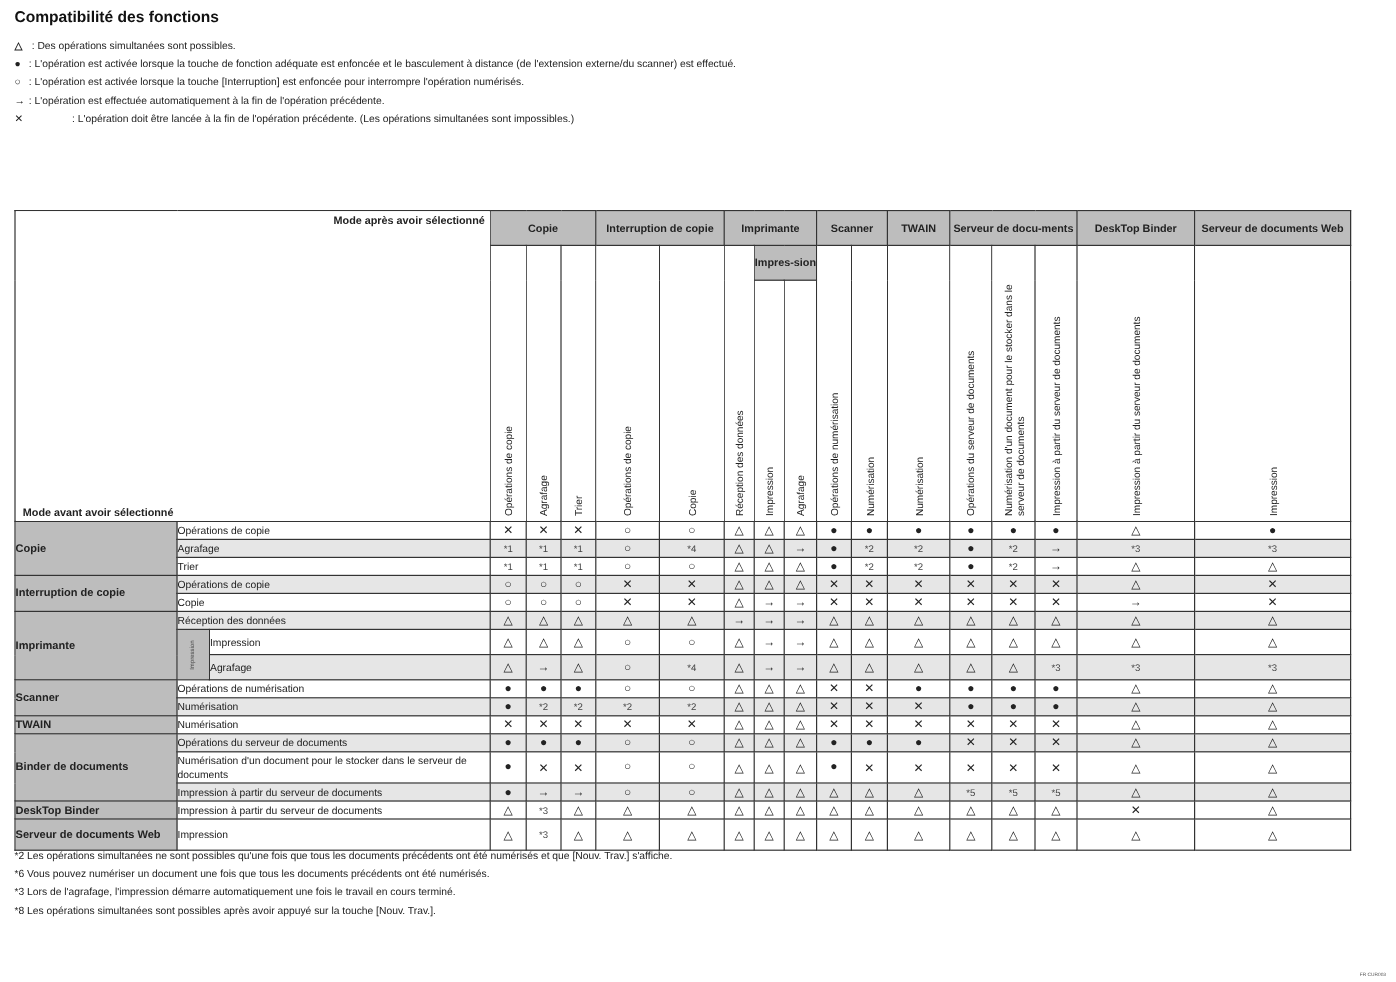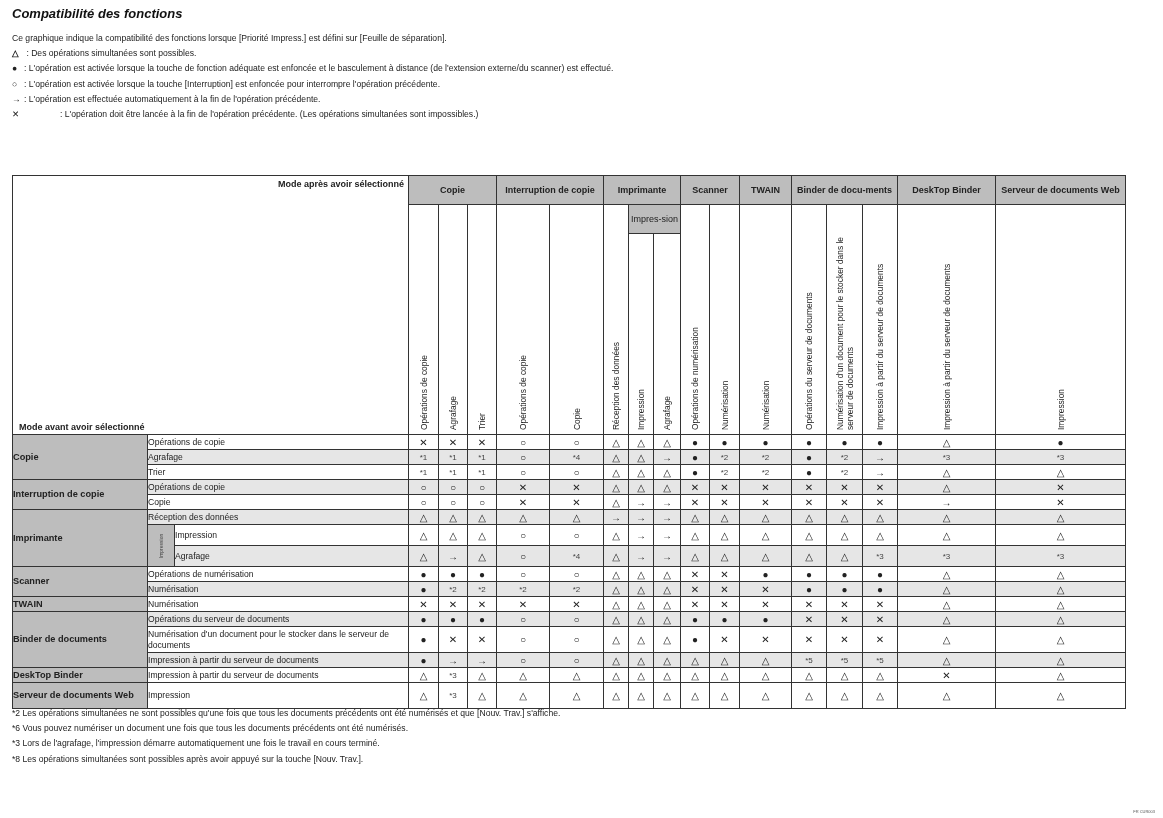--- a/index.html
+++ b/index.html
@@ -1,25 +1,25 @@
 <!DOCTYPE html>
 <html><head>
 <meta charset="utf-8">
 <style>
   html,body{margin:0;padding:0;background:#fff;}
   body{width:1163px;height:818px;position:relative;overflow:hidden;font-family:"Liberation Sans",sans-serif;color:#222;}
-  .title{position:absolute;left:12px;top:6px;font-size:13px;font-weight:bold;color:#111;font-style:italic;}
+  .title{position:absolute;left:12px;top:6px;font-size:13px;font-weight:bold;color:#111;}
   .intro{position:absolute;left:12px;top:31px;font-size:8.6px;line-height:15.2px;color:#222;}
   .intro .legline{white-space:nowrap;}
   .sym{display:inline-block;width:12px;text-align:left;font-weight:bold;}
   .sym.x{font-weight:normal;width:48px;}
   table.grid{position:absolute;left:12px;top:130px;border-collapse:collapse;table-layout:fixed;font-size:8.6px;margin-top:45px;}
   table.grid td, table.grid th{border:1px solid #333;padding:0;}
   th.grp{background:#bdbdbd;font-weight:bold;font-size:9px;text-align:center;line-height:11px;height:28px;color:#222;}
-  th.sub{background:#bdbdbd;font-weight:normal;font-size:9px;text-align:center;line-height:11px;height:28px;}
+  th.sub{background:#bdbdbd;font-weight:bold;font-size:9px;text-align:center;line-height:11px;height:28px;}
   th.corner{background:#fff;font-weight:bold;font-size:9px;vertical-align:top;position:relative;}
   .corner .after{position:absolute;right:4px;top:3px;}
   .corner .before{position:absolute;left:6px;bottom:2px;}
   th.vcol{background:#fff;font-weight:normal;height:228px;vertical-align:bottom;position:relative;}
   th.vcol .vt{position:absolute;left:50%;bottom:4px;transform-origin:left bottom;transform:rotate(-90deg) translateY(50%);white-space:nowrap;font-size:8.4px;line-height:10px;text-align:left;}
   th.vcol .vt.two{white-space:normal;width:200px;}
   td.gl{background:#bdbdbd;font-weight:bold;font-size:9.2px;padding-left:6px;line-height:11px;}
   td.rl{padding-left:6px;font-size:8.6px;line-height:10.5px;}
   td.c{text-align:center;font-size:10px;}
   td.c.note{font-size:8px;color:#444;}
@@ -28,24 +28,23 @@
   td.subgrp .vs{position:absolute;left:50%;top:50%;transform:translate(-50%,-50%) rotate(-90deg);font-size:5px;white-space:nowrap;color:#444;}
   .foot{position:absolute;left:12px;top:706px;font-size:8.6px;line-height:15.2px;}
   .code{position:absolute;right:8px;bottom:4px;font-size:4px;color:#555;}
 </style>
 </head>
 <body>
 
 <div class="title">Compatibilité des fonctions</div>
 
 <div class="intro">
-  <div>Ce graphique indique la compatibilité des fonctions lorsque [Priorité Impress.] est défini sur [Feuille de séparation].</div>
   <div class="legline"><span class="sym">△</span><span> : Des opérations simultanées sont possibles.</span></div>
   <div class="legline"><span class="sym">●</span><span>: L'opération est activée lorsque la touche de fonction adéquate est enfoncée et le basculement à distance (de l'extension externe/du scanner) est effectué.</span></div>
-  <div class="legline"><span class="sym">○</span><span>: L'opération est activée lorsque la touche [Interruption] est enfoncée pour interrompre l'opération précédente.</span></div>
+  <div class="legline"><span class="sym">○</span><span>: L'opération est activée lorsque la touche [Interruption] est enfoncée pour interrompre l'opération numérisés.</span></div>
   <div class="legline"><span class="sym">→</span><span>: L'opération est effectuée automatiquement à la fin de l'opération précédente.</span></div>
   <div class="legline"><span class="sym x">✕</span><span>: L'opération doit être lancée à la fin de l'opération précédente. (Les opérations simultanées sont impossibles.)</span></div>
 </div>
 
 <table class="grid" id="grid">
   <colgroup>
     <col style="width:135px">
       <col style="width:26px">
       <col style="width:234px">
     <col style="width:30px">
@@ -69,21 +68,21 @@
     <tr>
       <th class="corner" colspan="3" rowspan="3">
         <span class="after">Mode après avoir sélectionné</span>
         <span class="before">Mode avant avoir sélectionné</span>
       </th>
       <th class="grp" colspan="3">Copie</th>
       <th class="grp" colspan="2">Interruption de copie</th>
       <th class="grp" colspan="3">Imprimante</th>
       <th class="grp" colspan="2">Scanner</th>
       <th class="grp">TWAIN</th>
-      <th class="grp" colspan="3">Binder de docu-ments</th>
+      <th class="grp" colspan="3">Serveur de docu-ments</th>
       <th class="grp">DeskTop Binder</th>
       <th class="grp">Serveur de documents Web</th>
     </tr>
     <tr id="hdr-row2">
         <th class="vcol" rowspan="2">
           <span class="vt">Opérations de copie</span>
         </th>
         <th class="vcol" rowspan="2">
           <span class="vt">Agrafage</span>
         </th>

